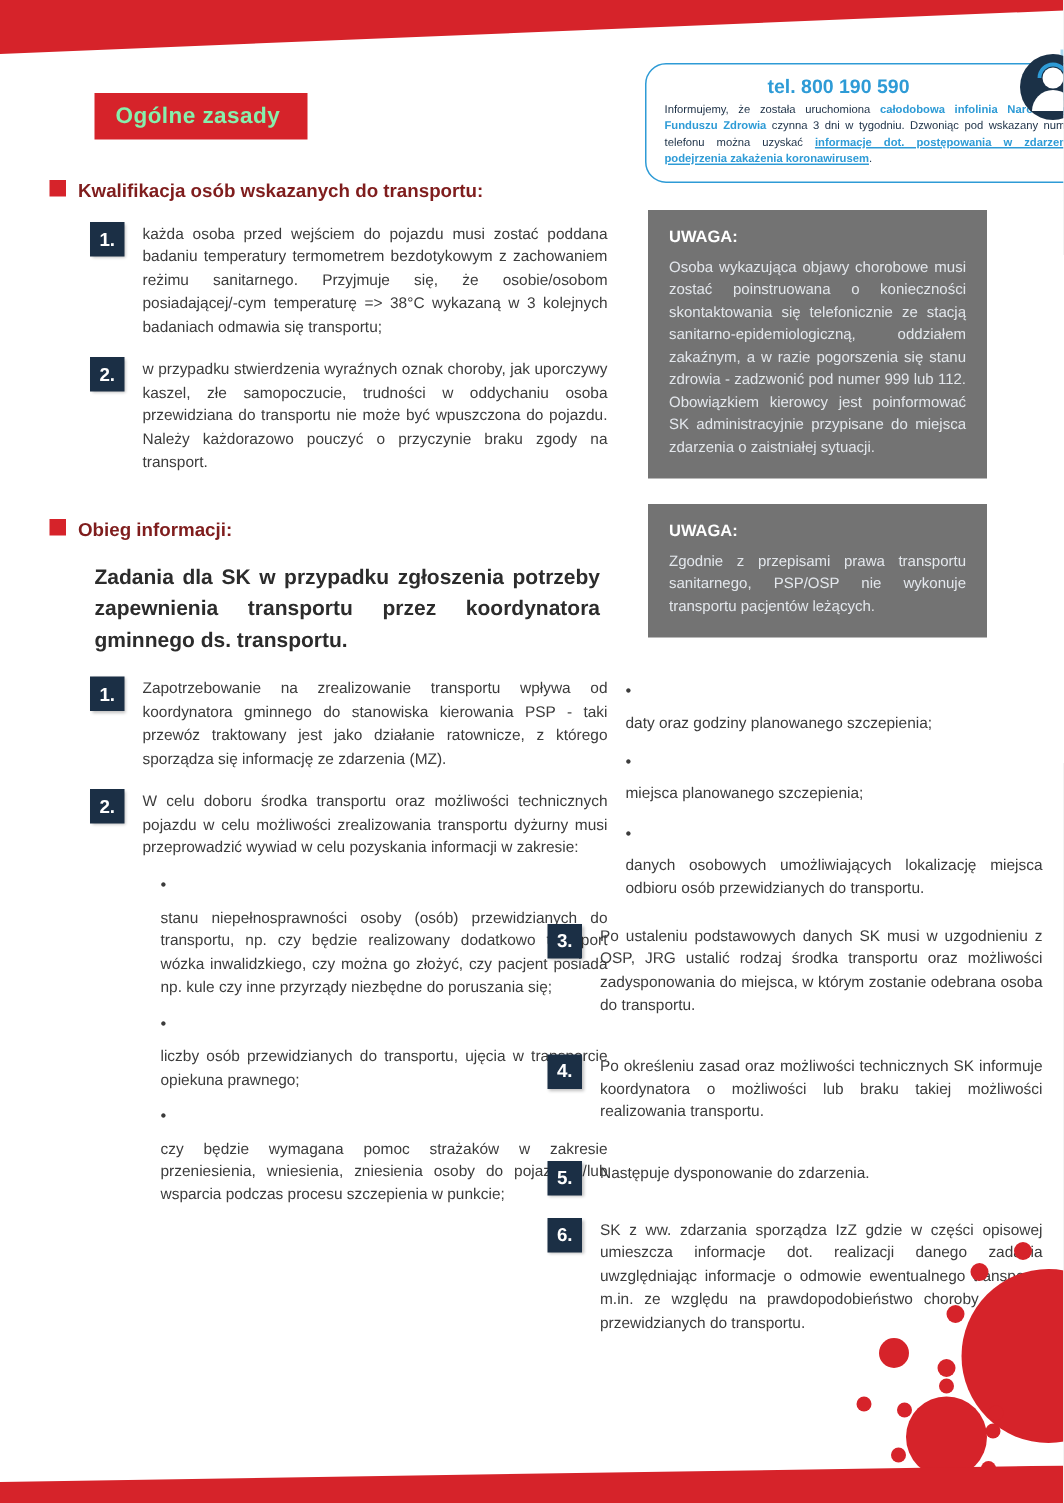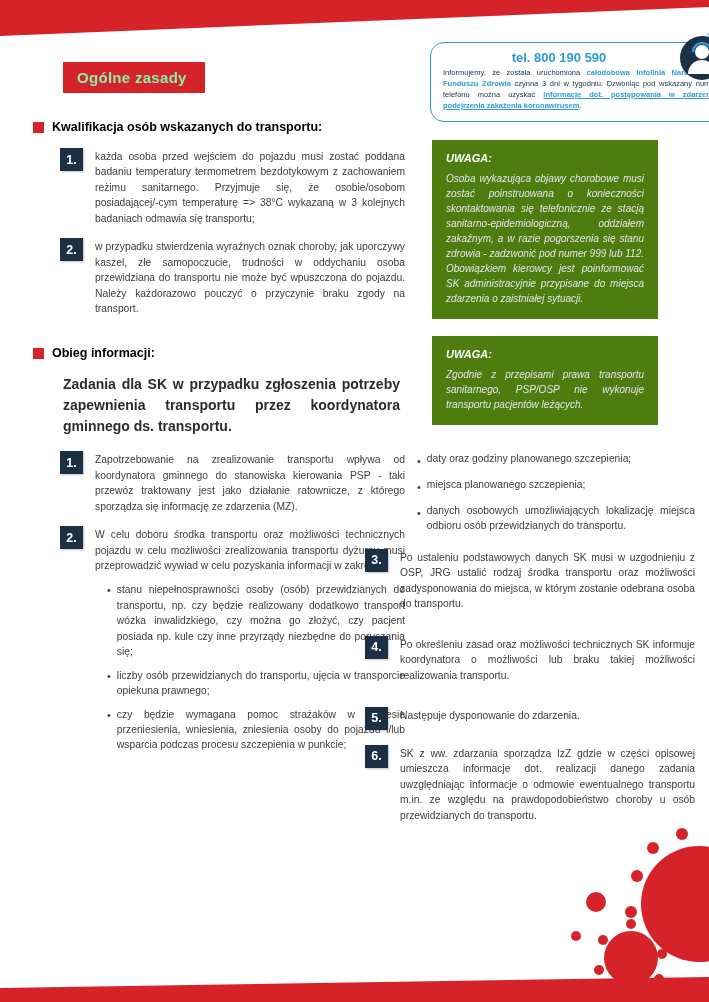--- a/index.html
+++ b/index.html
@@ -45,22 +45,22 @@
   .hotline-icon{position:absolute;right:-8px;top:-13px;}
   
   .left-col{position:absolute;left:30px;top:120px;width:375px;}
   .right-col{position:absolute;left:365px;top:140px;width:330px;}
   
   .page-title{
     color:#1b2f45;font-weight:bold;font-size:15.5px;line-height:1.5;
     width:368px;margin:0 0 22px 3px;
   }
   .sec-header{
-    display:flex;align-items:center;gap:8px;margin:0 0 14px 3px;
-    color:#000000;font-weight:bold;font-size:12.5px;
+    display:flex;align-items:flex-start;gap:8px;margin:0 0 14px 3px;
+    color:#7f1d1d;font-weight:bold;font-size:12.5px;
   }
   .red-square{width:11px;height:11px;background:#d6232a;flex:0 0 auto;}
   
   .num-item{display:flex;align-items:flex-start;gap:12px;}
   .num-badge{
     flex:0 0 auto;width:23px;height:23px;background:#1b2f45;color:#fff;
     font-weight:bold;font-size:12.5px;display:flex;align-items:center;
     justify-content:center;box-shadow:1px 1px 2px rgba(0,0,0,.25);
   }
   .num-text{
@@ -68,28 +68,28 @@
     hyphens:auto;-webkit-hyphens:auto;padding-top:1px;
   }
   .left-col .num-item{margin:0 0 12px 30px;}
   
   .intro{
     margin:0 0 14px 33px;width:337px;font-weight:bold;font-size:14px;
     line-height:1.5;text-align:justify;color:#2c2c2c;
   }
   
   .sub-bullets{margin-top:9px;}
-  .bullet-row{display:flex;gap:6px;margin:0 0 8px 12px;}
+  .bullet-row{display:flex;gap:6px;margin:0 0 8px 12px;flex-direction:column;}
   .dot{flex:0 0 auto;padding-top:0;}
   .dot::before{content:"\2022";font-size:11px;}
   .bullet-text{flex:1;font-size:10.3px;line-height:1.5;text-align:justify;hyphens:auto;}
   
   .uwaga{
-    box-sizing:border-box;margin-left:67px;width:226px;background:#4d7c0f;
-    color:#e3e7ec;padding:12px 14px 13px 14px;font-style:italic;
+    box-sizing:border-box;margin-left:67px;width:226px;background:#737373;
+    color:#e3e7ec;padding:12px 14px 13px 14px;
   }
   .uwaga + .uwaga{margin-top:17px;}
   .uwaga-head{color:#ffffff;font-weight:bold;font-size:11px;margin-bottom:7px;}
   .uwaga-text{font-size:10px;line-height:1.5;text-align:justify;hyphens:auto;}
   
   .right-bullets{margin:26px 0 4px 52px;width:278px;}
   .right-bullets .bullet-row{margin:0 0 8px 0;}
   .right-col .num-item{margin-top:15px;}
   .right-col .num-item.gap-lg{margin-top:24px;}
 </style>

